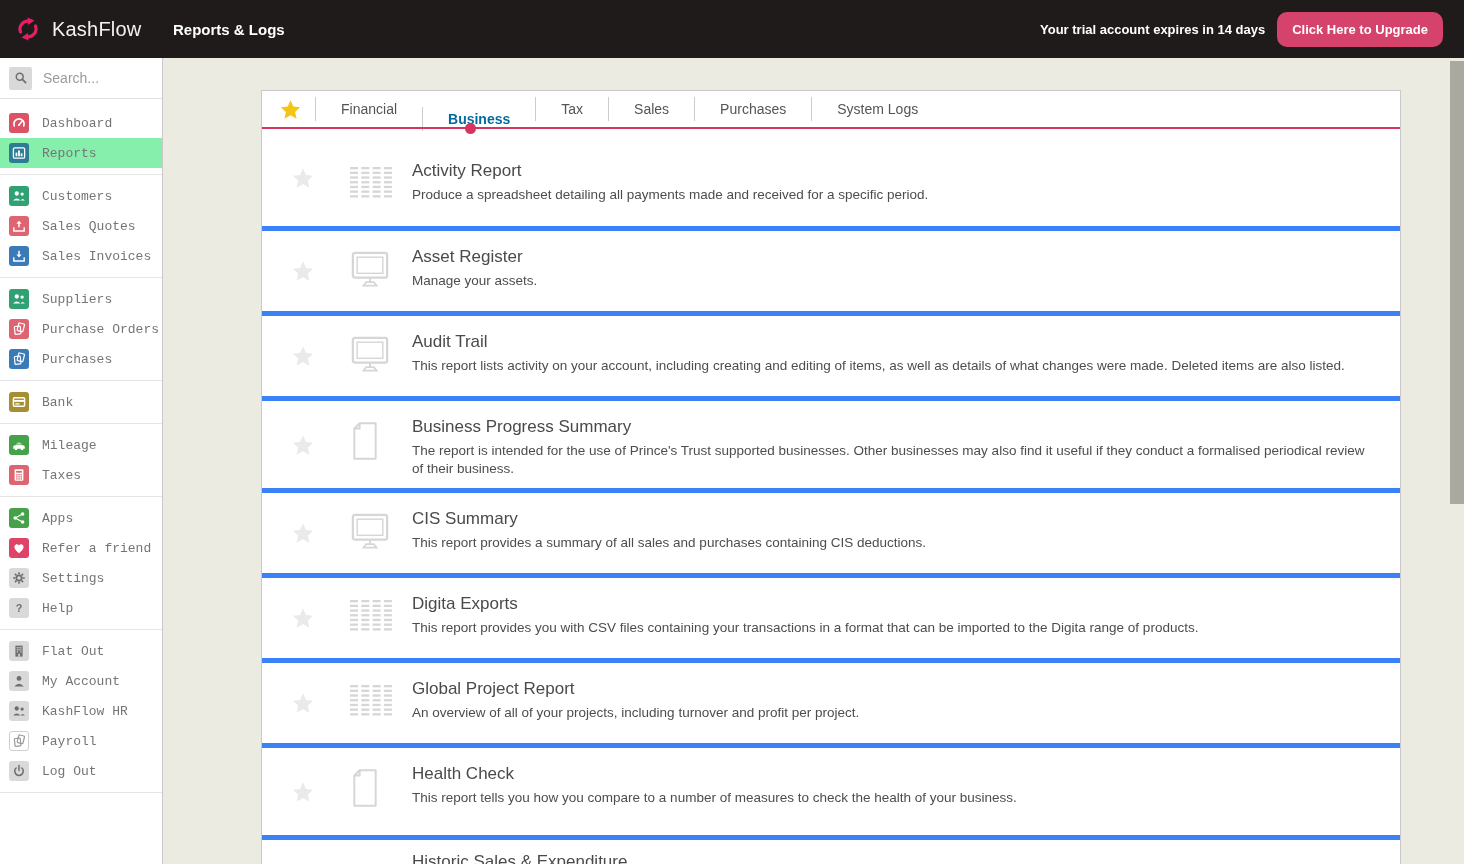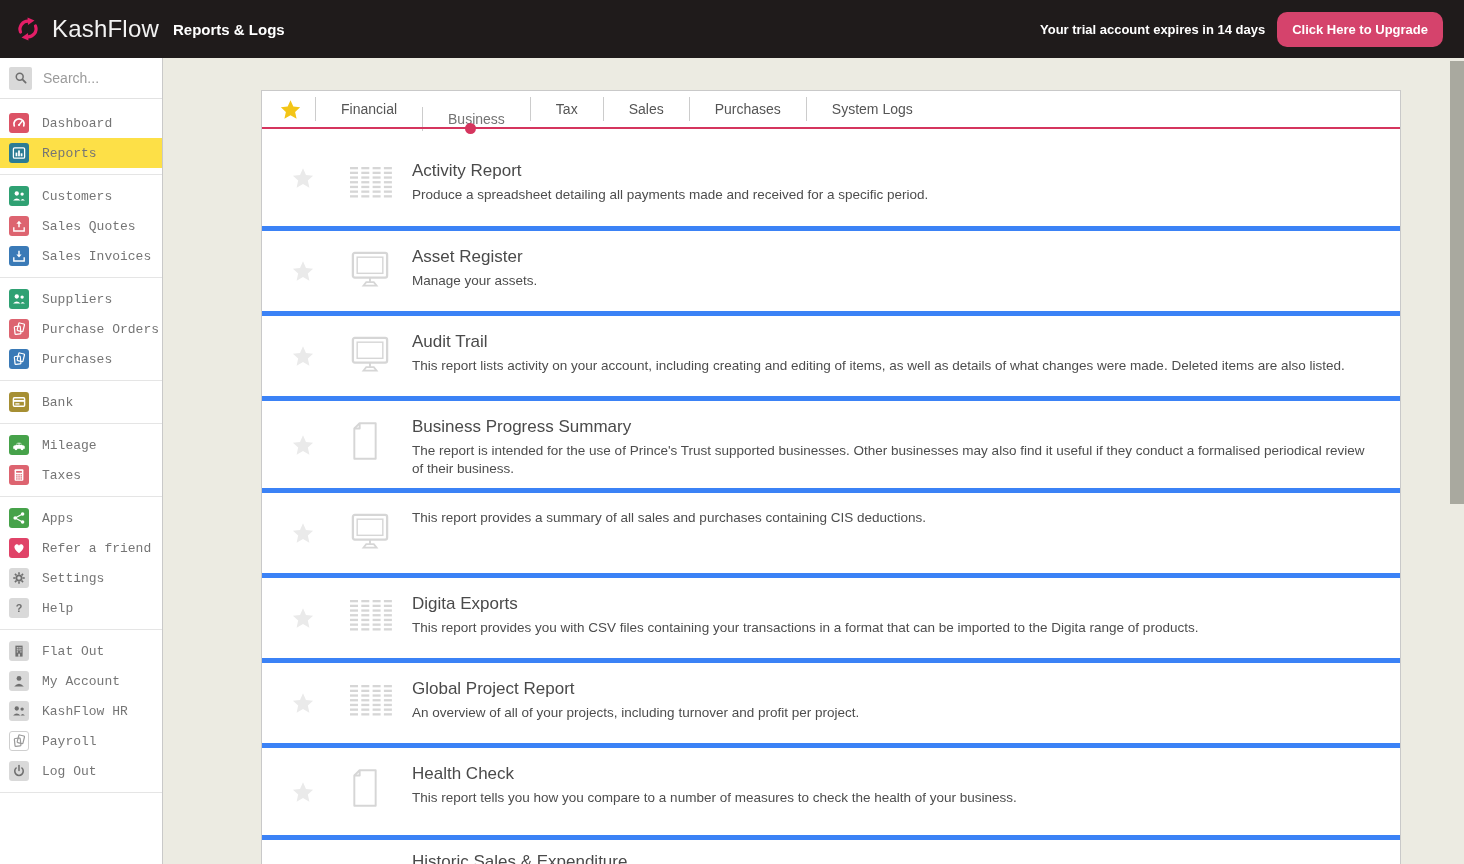--- a/index.html
+++ b/index.html
@@ -4,40 +4,40 @@
 <style>
   * { margin:0; padding:0; box-sizing:border-box; }
   html,body { width:1464px; height:864px; overflow:hidden; }
   body { font-family:"Liberation Sans", sans-serif; background:#ecebe2; position:relative; }
 
   
   .header { position:absolute; top:0; left:0; width:100%; height:58px; background:#1f1b1b;
             display:flex; align-items:center; z-index:20; }
   .brand { display:flex; align-items:center; gap:11px; padding-left:15px; width:173px; }
   .brand-icon { color:#e41e67; display:flex; }
-  .brand-name { color:#f2f2f2; font-size:24px; letter-spacing:.2px; }
+  .brand-name { color:#f2f2f2; font-size:20px; letter-spacing:.2px; }
   .page-title { color:#ffffff; font-size:15px; font-weight:bold; }
   .header-right { margin-left:auto; display:flex; align-items:center; gap:12px; padding-right:21px; }
   .trial-msg { color:#ffffff; font-size:13px; font-weight:bold; }
   .upgrade-btn { background:#d5436c; color:#fff; font-size:13px; font-weight:bold; border:none;
                  padding:10px 15px; border-radius:10px; cursor:pointer; font-family:inherit; }
 
   
   .sidebar { position:absolute; top:58px; left:0; width:163px; bottom:0; background:#fff;
              border-right:1px solid #c9c9c9; z-index:10; }
   .search-row { height:41px; display:flex; align-items:center; padding-left:9px;
                 border-bottom:1px solid #e2e2e2; }
   .search-icon-box { width:23px; height:23px; background:#d9d9d9; border-radius:2px;
                      display:flex; align-items:center; justify-content:center; color:#6f6f6f; flex:none; }
   .search-input { border:none; outline:none; margin-left:11px; font-size:14px; color:#777;
                   width:105px; font-family:inherit; background:transparent; }
   .search-input::placeholder { color:#9b9b9b; }
   .nav { list-style:none; padding-top:9px; }
   .nav-item { height:30px; display:flex; align-items:center; padding-left:9px; cursor:pointer;font-family:Liberation Mono, monospace; }
-  .nav-item.active { background:#fde047; }
+  .nav-item.active { background:#86efac; }
   .nav-icon { width:20px; height:20px; border-radius:3px; display:flex; align-items:center;
               justify-content:center; flex:none; color:#fff; }
   .nav-label { margin-left:13px; font-size:13px; color:#757575; white-space:nowrap; }
   .nav-divider { list-style:none; border:none; border-top:1px solid #e5e5e5; margin:6px 0; }
   .bg-dashboard { background:#dc5366; }
   .bg-teal  { background:#2c7c94; }
   .bg-greenu{ background:#2fa173; }
   .bg-red   { background:#dd6470; }
   .bg-blue  { background:#3a7ab7; }
   .bg-olive { background:#a68f33; }
@@ -46,21 +46,21 @@
   .bg-gray  { background:#d9d9d9; color:#6f6f6f; }
   .bg-white { background:#ffffff; border:1px solid #cfcfcf; color:#9a9a9a; }
 
   
   .main { position:absolute; top:58px; left:164px; right:0; bottom:0; background:#ecebe2; overflow:hidden; }
   .card { position:absolute; top:32px; left:97px; width:1140px; height:820px; background:#fff;
           border:1px solid #c9c9c9; }
   .tabs-bar { height:36px; display:flex; align-items:center; padding-left:18px; }
   .fav-star { margin-right:14px; display:flex; color:#f3c517; }
   .tab { padding:0 25px; font-size:14px; color:#555; border-left:1px solid #ccc; line-height:24px; cursor:pointer; }
-  .tab.active { color:#737373; font-weight:normal;margin-top:20px; }
+  .tab.active { color:#0369a1; font-weight:bold;margin-top:20px; }
   .tabs-underline { height:2px; background:#d5355e; position:relative; }
   .tabs-dot { position:absolute; left:203px; top:-4px; width:11px; height:11px; border-radius:50%;
               background:#d5355e; }
 
   .report-row { position:relative; border-bottom:5px solid #3b82f6; min-height:85px;
                 padding:16px 30px 10px 150px; cursor:pointer; }
   .report-list .report-row:nth-child(1) { min-height:102px; padding-top:32px; }
   .report-list .report-row:nth-child(4) { min-height:91px; }
   .report-list .report-row:nth-child(8) { min-height:92px; }
   .report-list .report-row:nth-child(9) { border-bottom:none; padding-top:12px; }
@@ -484,20 +484,21 @@
         <h3 class="row-title">Business Progress Summary</h3>
         <p class="row-desc">The report is intended for the use of Prince's Trust supported businesses. Other businesses may also find it useful if they conduct a formalised periodical review of their business.</p>
       </div>
       <div class="report-row">
         <span class="row-star"><svg width="22" height="22" viewBox="0 0 20 20">
               <use href="#sym-star"></use>
             </svg></span>
         <span class="row-icon"><svg width="42" height="38" viewBox="0 0 44 40">
               <use href="#sym-monitor"></use>
             </svg></span>
+        <h3 class="row-title">CIS Summary</h3>
         <p class="row-desc">This report provides a summary of all sales and purchases containing CIS deductions.</p>
       </div>
       <div class="report-row">
         <span class="row-star"><svg width="22" height="22" viewBox="0 0 20 20">
               <use href="#sym-star"></use>
             </svg></span>
         <span class="row-icon"><svg width="44" height="36" viewBox="0 0 44 36">
               <use href="#sym-spreadsheet"></use>
             </svg></span>
         <h3 class="row-title">Digita Exports</h3>

